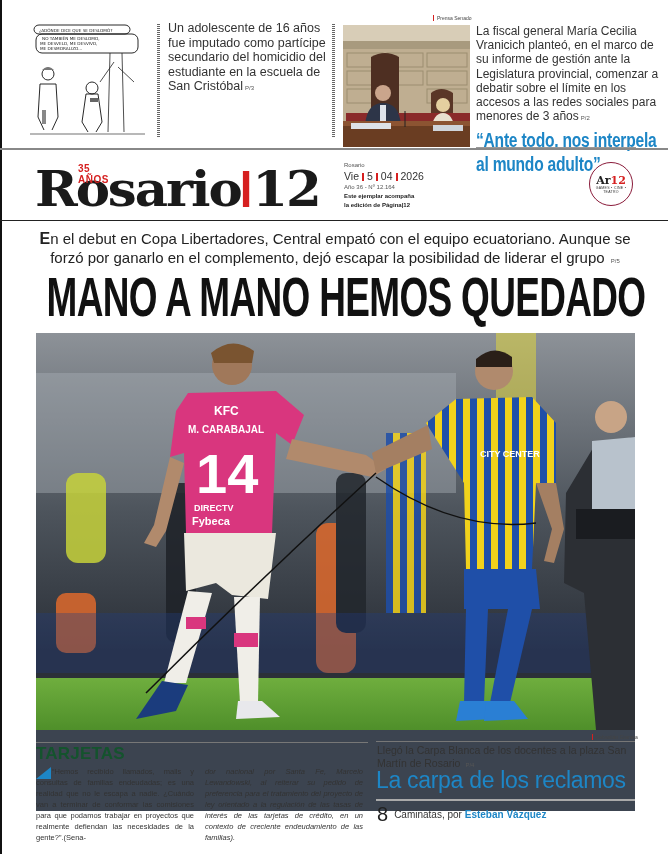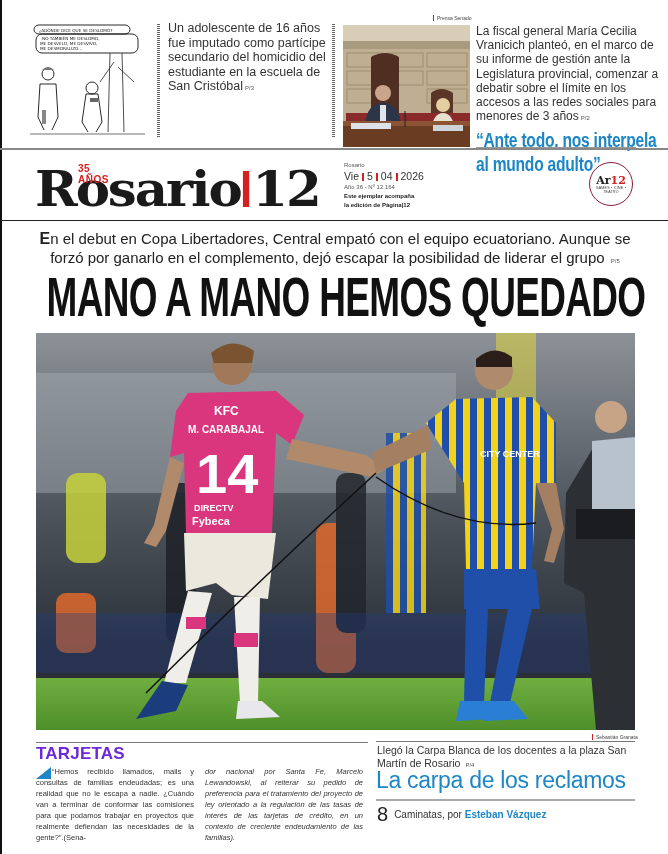--- a/index.html
+++ b/index.html
@@ -44,26 +44,26 @@
 
   
   .deck { position: absolute; left: 30px; top: 229px; width: 610px; text-align: center; font-size: 15px; line-height: 19px; color: #222; }
   .dropcap { font-weight: bold; font-size: 16px; }
   .deck .pageref { font-size: 6px; }
   .headline { position: absolute; left: 37px; top: 265px; width: 595px; text-align: center; font-weight: bold; font-size: 56px; line-height: 64px; color: #111; white-space: nowrap; letter-spacing: -1px; transform: scaleX(0.66); transform-origin: center; }
   .headline-wrap { position: absolute; left: 12px; top: 265px; width: 668px; height: 64px; overflow: visible; }
   .headline-wrap .headline { position: absolute; left: -130px; top: 0; width: 928px; }
 
   
-  .main-photo { position: absolute; left: 36px; top: 333px; width: 599px; height: 397px; overflow: hidden; background: #3c4450; }
+  .main-photo { position: absolute; left: 36px; top: 333px; width: 599px; height: 478px; overflow: hidden; background: #3c4450; }
   .credit { position: absolute; left: 592px; top: 734px; font-size: 5px; color: #444; }
 
   
   .tarjetas-rule { position: absolute; left: 36px; top: 742px; width: 332px; height: 1px; background: #777; }
-  .tarjetas-title { position: absolute; left: 36px; top: 744px; font-weight: bold; font-size: 17px; color: #6d28d9; letter-spacing: 0.2px; }
+  .tarjetas-title { position: absolute; left: 36px; top: 744px; font-weight: bold; font-size: 17px; color: #14532d; letter-spacing: 0.2px; }
   .tarjetas-tri { position: absolute; left: 36px; top: 767px; width: 0; height: 0; border-left: 15px solid transparent; border-bottom: 12px solid #1d86c6; }
   .tarjetas-col { position: absolute; top: 766px; width: 158px; font-size: 7.5px; line-height: 11px; color: #333; text-align: justify; }
   .col1 { left: 36px; text-indent: 16px; }
   .col2 { left: 205px; font-style: italic; }
 
   .carpa-rule { position: absolute; left: 376px; top: 741px; width: 259px; height: 1px; background: #777; }
   .carpa-kicker { position: absolute; left: 377px; top: 744px; width: 260px; font-size: 10.5px; line-height: 12.5px; color: #333; }
   .carpa-title { position: absolute; left: 376px; top: 767px; font-size: 23px; line-height: 26px; color: #1d86c6; white-space: nowrap; letter-spacing: -0.3px; }
   .carpa-rule2 { position: absolute; left: 376px; top: 799px; width: 259px; height: 2px; background: #aaa; }
   .column-line { position: absolute; left: 377px; top: 803px; font-size: 10px; color: #333; white-space: nowrap; }

